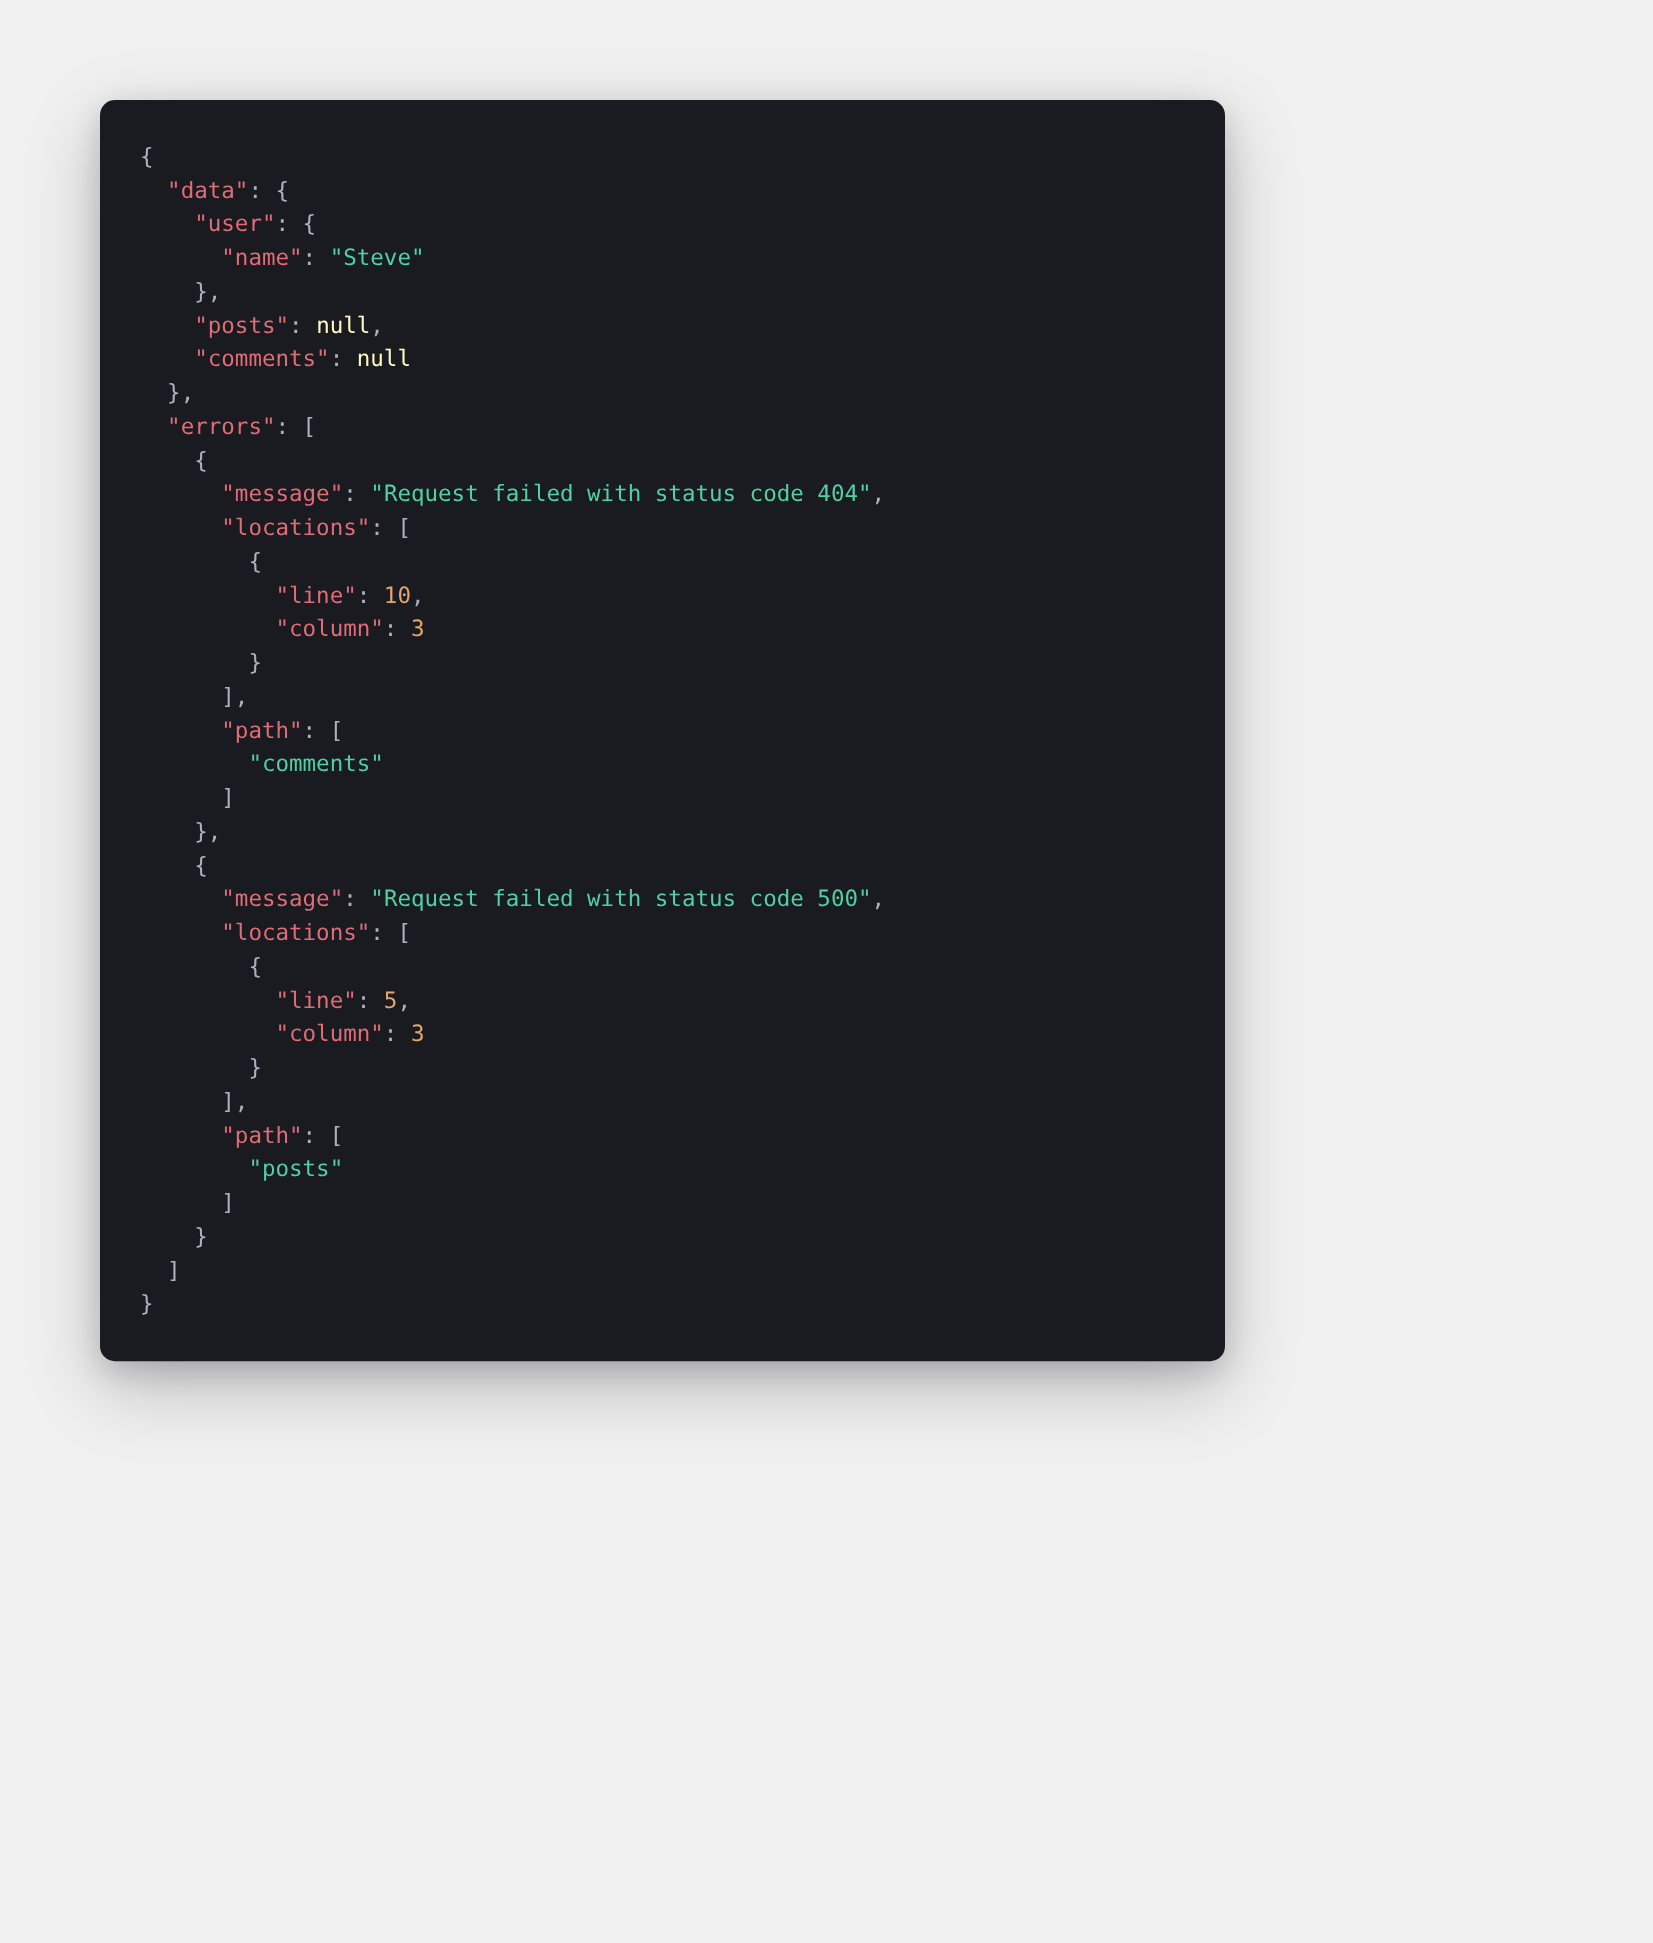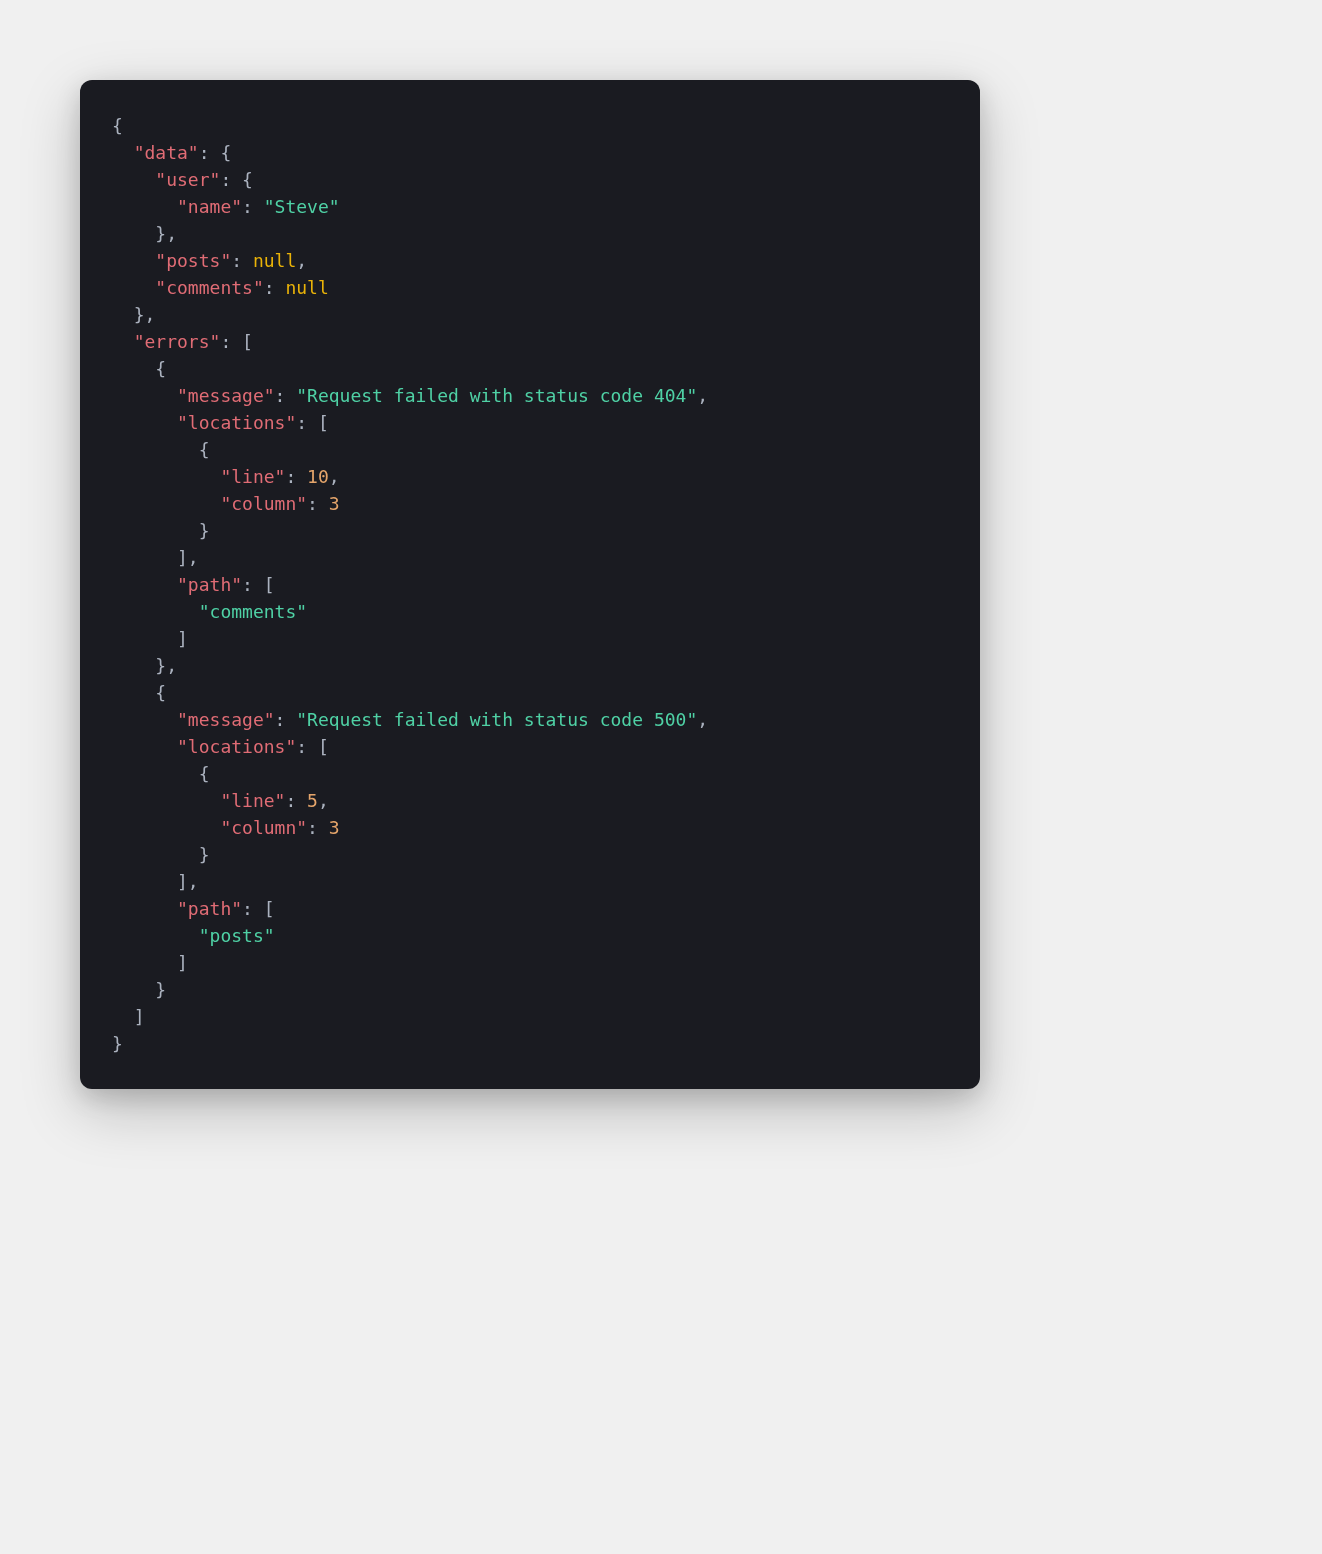--- a/index.html
+++ b/index.html
@@ -23,21 +23,21 @@
     pre {
       font-family: 'SF Mono', 'Monaco', 'Menlo', 'Consolas', 'DejaVu Sans Mono', monospace;
       font-size: 18px;
       line-height: 1.5;
       white-space: pre;
       color: #abb2bf;
     }
     .punct { color: #abb2bf; }
     .key { color: #e06c75; }
     .string { color: #4fd1a5; }
-    .null { color: #eab308; }
+    .null { color: #fef9c3; }
     .number { color: #e5a56b; }
   </style>
 </head>
 <body>
 
 <div class="code-block">
 <pre><span class="punct">{</span>
   <span class="key">"data"</span><span class="punct">: {</span>
     <span class="key">"user"</span><span class="punct">: {</span>
       <span class="key">"name"</span><span class="punct">: </span><span class="string">"Steve"</span>

